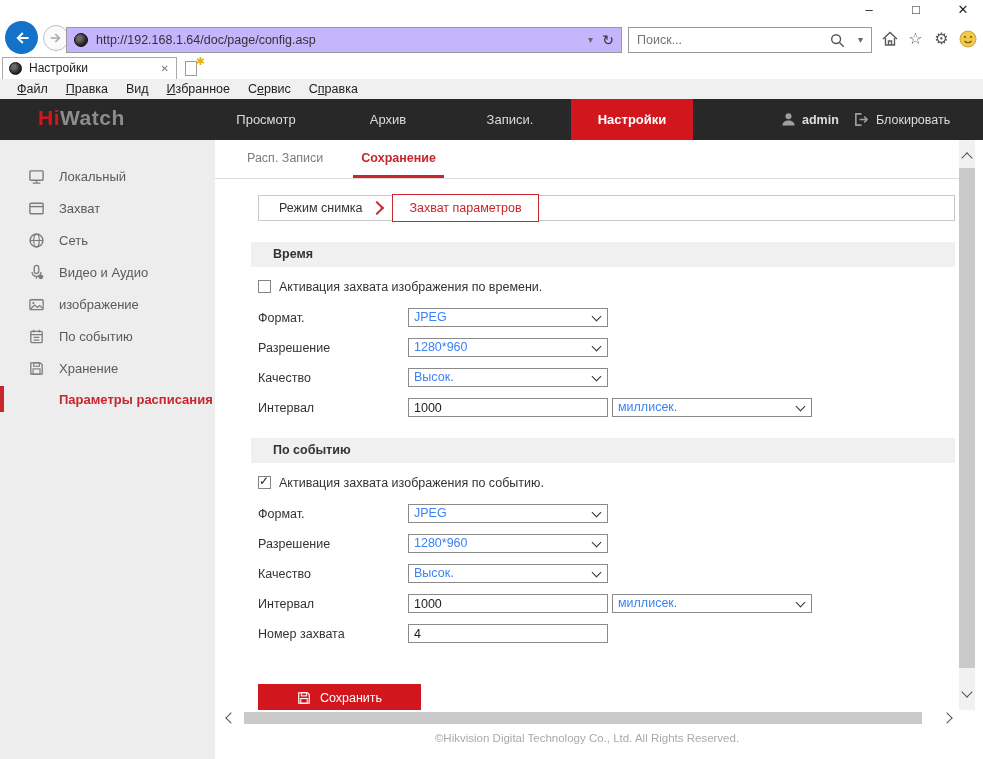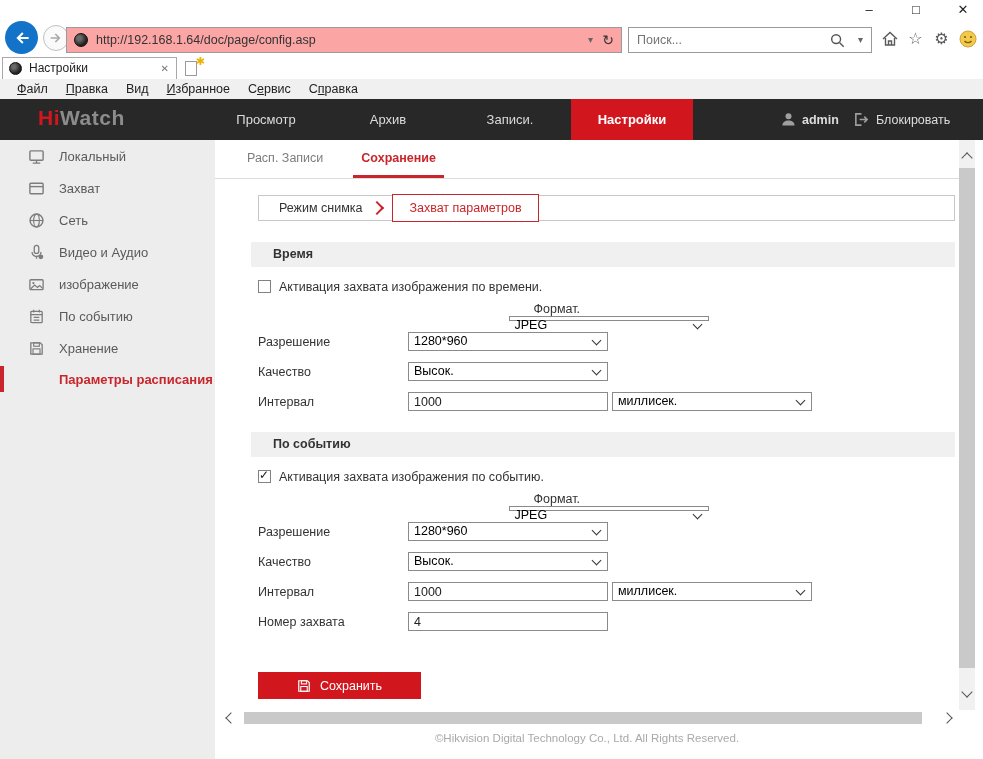--- a/index.html
+++ b/index.html
@@ -8,21 +8,21 @@
   body { position:relative; }
 
   
   .titlebar { position:absolute; left:0; top:0; width:983px; height:20px; background:#fff; }
   .win-controls { position:absolute; right:10px; top:1px; display:flex; gap:27px; }
   .win-btn { width:20px; height:18px; text-align:center; font-size:13px; color:#222; line-height:18px; cursor:default; }
 
   .toolbar { position:absolute; left:0; top:20px; width:983px; height:37px; background:#fff; }
   .back-btn { position:absolute; left:5px; top:1px; width:33px; height:33px; border-radius:50%; background:#1273c8; display:flex; align-items:center; justify-content:center; }
   .fwd-btn { position:absolute; left:43px; top:5px; width:26px; height:26px; border-radius:50%; background:#fafafa; border:1px solid #c0c0c0; display:flex; align-items:center; justify-content:center; }
-  .url-box { position:absolute; left:66px; top:7px; width:556px; height:26px; border:1px solid #9b9b9b; background:#fca5a5; }
+  .url-box { position:absolute; left:66px; top:7px; width:556px; height:26px; border:1px solid #9b9b9b; background:#c4b5fd; }
   .favicon { position:absolute; left:7px; top:5px; width:14px; height:14px; border-radius:50%;
     background:radial-gradient(circle at 35% 35%, #6a6a6a 0 18%, #222 65%); border:1px solid #111; }
   .url-text { position:absolute; left:29px; top:0; line-height:24px; font-size:12.5px; color:#333; white-space:nowrap; }
   .url-caret { position:absolute; right:28px; top:0; line-height:24px; font-size:10px; color:#666; }
   .url-refresh { position:absolute; right:7px; top:0; line-height:24px; font-size:14px; color:#333; }
   .search-box { position:absolute; left:628px; top:7px; width:244px; height:26px; border:1px solid #9b9b9b; background:#fff;padding-left:40px; }
   .search-input { position:absolute; left:0; top:0; width:185px; height:24px; border:0; outline:none; padding-left:8px; font-size:12.5px; color:#333; font-family:"Liberation Sans",sans-serif; }
   .search-mag { position:absolute; right:26px; top:4px; }
   .search-caret { position:absolute; right:8px; top:0; line-height:24px; font-size:10px; color:#666; }
   .tool-icons { position:absolute; left:880px; top:9px; display:flex; gap:7px; align-items:center; }
@@ -48,21 +48,21 @@
   .site-nav { position:absolute; left:205px; top:0; height:41px; display:flex; }
   .nav-item { width:122px; text-align:center; line-height:41px; font-size:13px; color:#dcdcdc; cursor:pointer; }
   .nav-item.active { background:#d2161e; color:#fff; font-weight:bold; }
   .user-area { position:absolute; left:781px; top:0; height:41px; display:flex; align-items:center; gap:6px; }
   .lock-area { position:absolute; left:853px; top:0; height:41px; display:flex; align-items:center; gap:7px; }
   .hdr-small { font-size:12.5px; color:#ddd; font-weight:bold; }
   .hdr-small2 { font-size:12.5px; color:#ddd; }
 
   
   .sidebar { position:absolute; left:0; top:140px; width:215px; height:619px; background:#ededed; }
-  .side-list { list-style:none; }
+  .side-list { list-style:none; padding-top:20px; }
   .side-item { position:relative; height:32px; display:flex; align-items:center; padding-left:28px; cursor:pointer; }
   .side-item .ic { width:17px; height:17px; margin-right:14px; flex:0 0 17px; }
   .side-label { font-size:13px; color:#5a5a5a; white-space:nowrap; }
   .side-item.sub { height:30px; padding-left:59px; }
   .side-item.sub .side-label { color:#6a6a6a; }
   .side-item.active::before { content:""; position:absolute; left:0; top:2px; width:4px; height:26px; background:#c9252c; }
   .side-item.active .side-label { color:#c9252c; font-weight:bold; }
 
   
   .content { position:absolute; left:215px; top:0px; width:744px; height:570px; background:#fff; top:140px; }
@@ -74,24 +74,24 @@
   .subtab { padding:0 20px; font-size:12.5px; color:#333; line-height:24px; cursor:pointer; }
   .subtab-sep { width:10px; height:10px; border-top:2px solid #c9252c; border-right:2px solid #c9252c; transform:rotate(45deg); margin:0 -4px 0 -10px; }
   .subtab.active { border:1px solid #c9252c; color:#c9252c; height:28px; line-height:26px; margin:-2px 14px; padding:0 16px; background:#fff; }
 
   .section-header { margin:21px 4px 0 36px; height:25px; background:#f0f0f0; line-height:25px; padding-left:22px; font-size:12.5px; font-weight:bold; color:#333; }
   .check-row { margin:12px 0 0 43px; height:15px; display:flex; align-items:center; gap:8px; }
   .checkbox { width:13px; height:13px; border:1px solid #828282; background:#fff; position:relative; cursor:pointer; }
   .checkbox.on::after { content:"✓"; position:absolute; left:0px; top:-3px; font-size:12px; color:#222; }
   .check-label { font-size:12.5px; color:#333; }
   .form-row { margin:11px 0 0 43px; height:19px; display:flex; align-items:center; }
-  .form-row.first { margin-top:8px;flex-direction:column; }
+  .form-row.first { margin-top:14px; }
   .f-label { width:150px; font-size:12.5px; color:#333; }
   .sel { position:relative; width:200px; height:19px; border:1px solid #8a8a8a; background:#fff; cursor:pointer; }
-  .sel-val { position:absolute; left:5px; top:0; line-height:17px; font-size:12.5px; color:#000000; }
+  .sel-val { position:absolute; left:5px; top:0; line-height:17px; font-size:12.5px; color:#3b82f6; }
   .sel-chev { position:absolute; right:7px; top:4px; width:7px; height:7px; border-right:1.4px solid #333; border-bottom:1.4px solid #333; transform:rotate(45deg); }
   .txt { width:200px; height:19px; border:1px solid #8a8a8a; background:#fff; font-size:12.5px; color:#222; padding-left:5px; font-family:"Liberation Sans",sans-serif; outline:none; }
   .unit { margin-left:4px; }
   .save-row { margin:41px 0 0 43px; }
   .save-btn { width:163px; height:27px; background:#d2161e; color:#fff; border:none; font-size:12.5px; font-family:"Liberation Sans",sans-serif; display:flex; align-items:center; justify-content:center; gap:9px; cursor:pointer; }
 
   
   .vscroll { position:absolute; left:959px; top:140px; width:16px; height:570px; background:#f1f1f1; }
   .vthumb { position:absolute; left:0; top:28px; width:16px; height:500px; background:#c9c9c9; }
   .chev { width:8px; height:8px; border-right:1.8px solid #555; border-bottom:1.8px solid #555; display:inline-block; }

